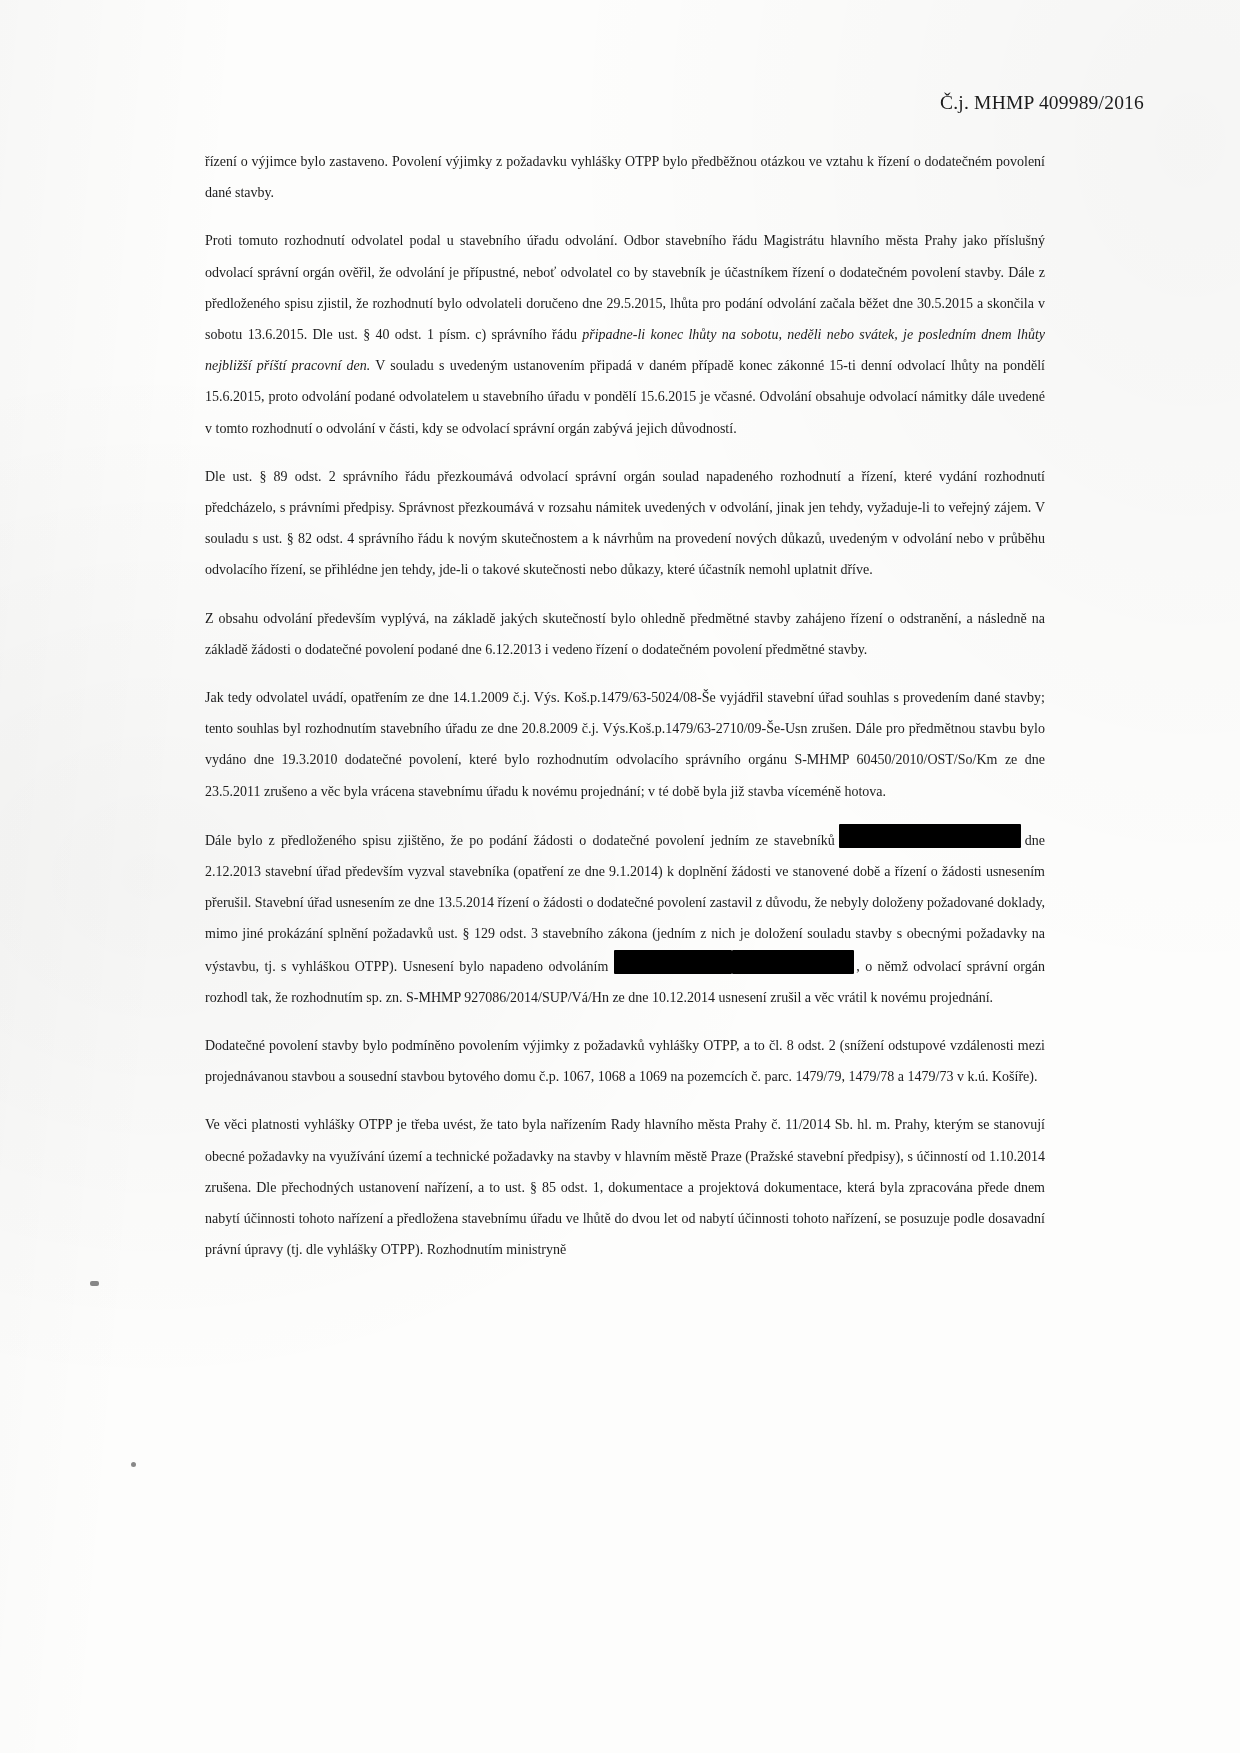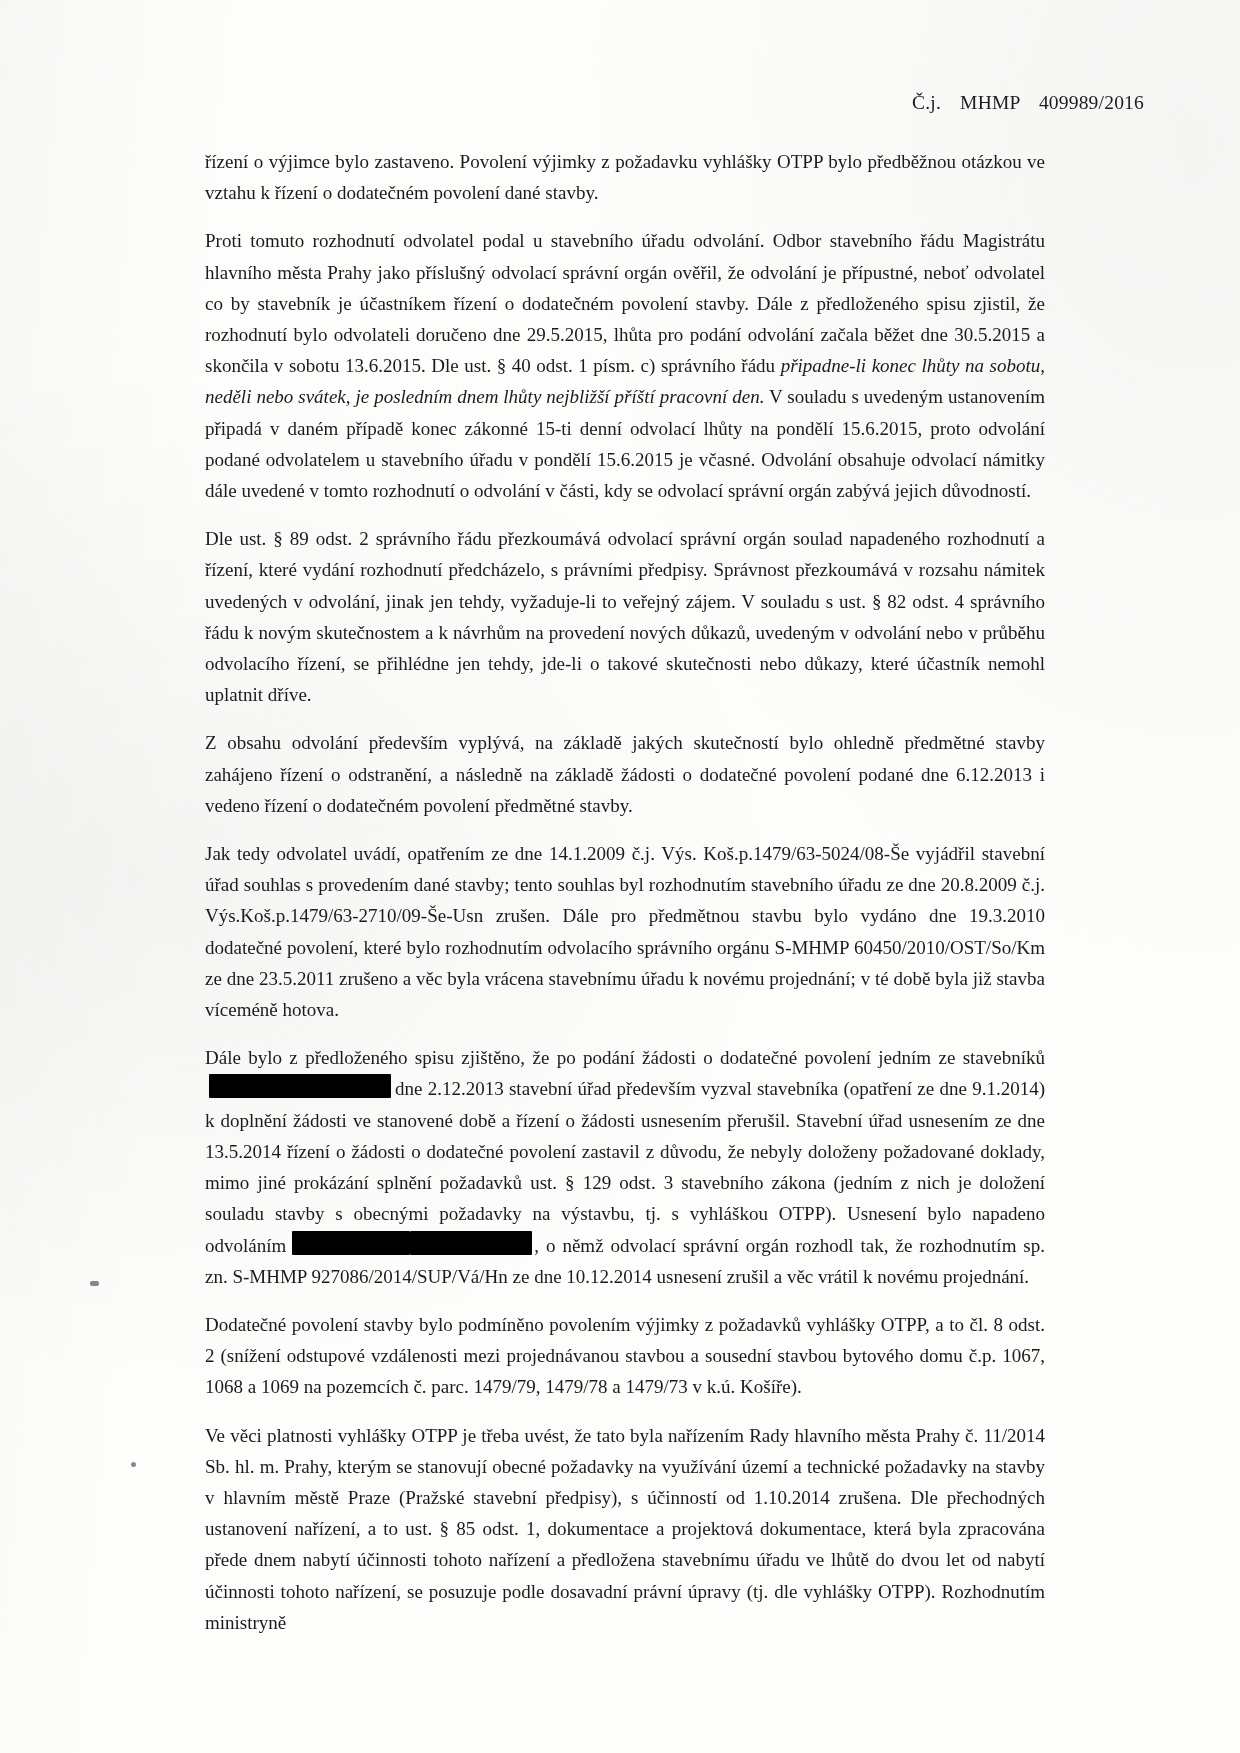--- a/index.html
+++ b/index.html
@@ -31,31 +31,31 @@
       linear-gradient(95deg, rgba(0,0,0,0.022) 0%, rgba(0,0,0,0) 18%);
   }
   .doc-header {
     position: absolute;
     top: 92px;
     right: 96px;
     font-size: 19.5px;
     letter-spacing: 0.2px;
     white-space: nowrap;
   }
-  .doc-header .jid { margin-left: 14px; }
+  .doc-header .jid { }
 
   .body-col {
     position: absolute;
     top: 146px;
     left: 205px;
     width: 840px;
   }
   p.para {
     margin: 0 0 17px 0;
-    font-size: 19px;
+    font-size: 14px;
     line-height: 31.2px;
     text-align: justify;
     text-justify: inter-word;
     -webkit-hyphens: none;
     hyphens: none;
   }
   .it { font-style: italic; }
 
   
   .redaction {

